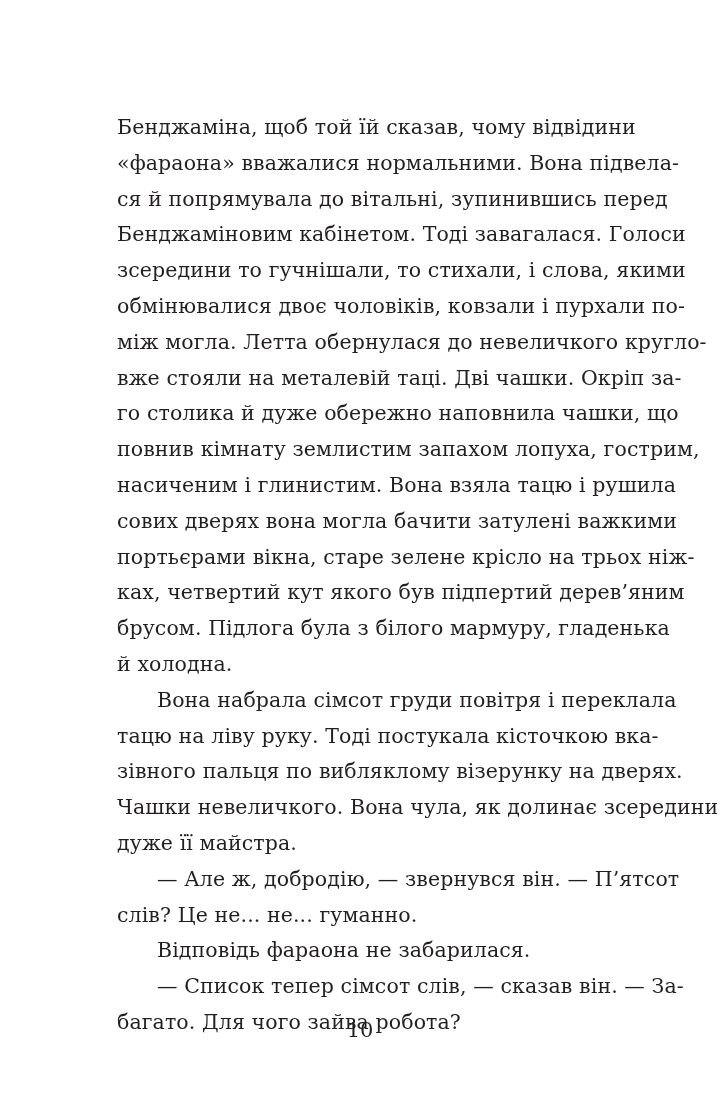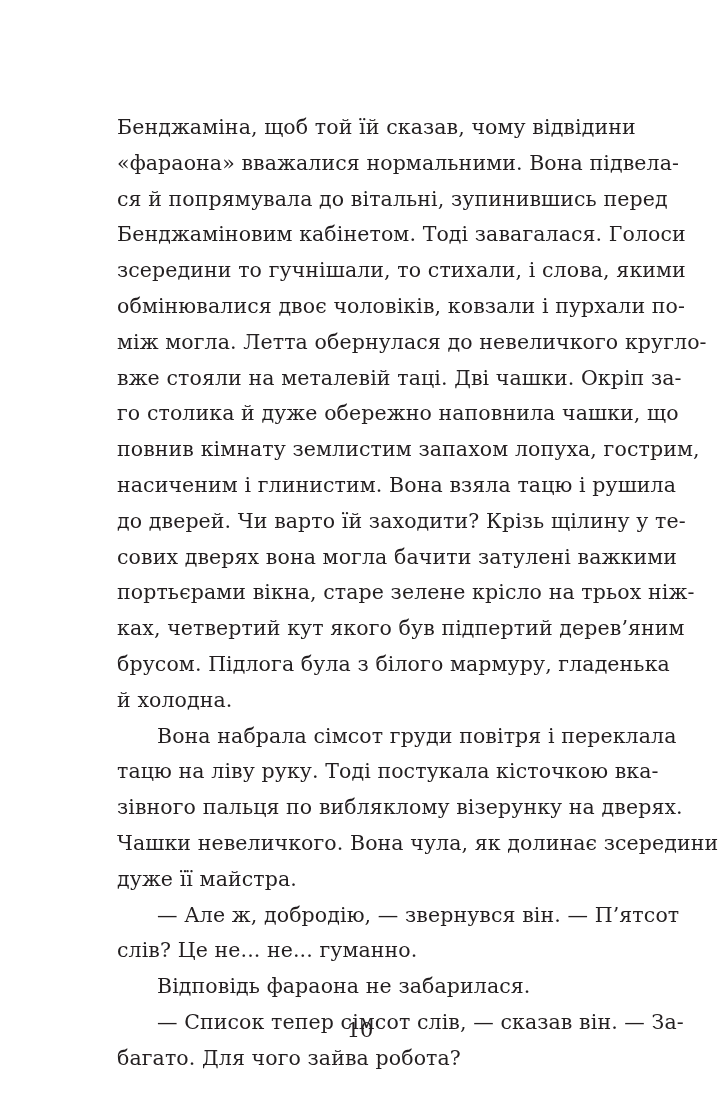--- a/index.html
+++ b/index.html
@@ -63,21 +63,20 @@
     <span class="line">«фараона» вважалися нормальними. Вона підвела-</span>
     <span class="line">ся й попрямувала до вітальні, зупинившись перед</span>
     <span class="line">Бенджаміновим кабінетом. Тоді завагалася. Голоси</span>
     <span class="line">зсередини то гучнішали, то стихали, і слова, якими</span>
     <span class="line">обмінювалися двоє чоловіків, ковзали і пурхали по-</span>
     <span class="line">між могла. Летта обернулася до невеличкого кругло-</span>
     <span class="line">вже стояли на металевій таці. Дві чашки. Окріп за-</span>
     <span class="line">го столика й дуже обережно наповнила чашки, що</span>
     <span class="line">повнив кімнату землистим запахом лопуха, гострим,</span>
     <span class="line">насиченим і глинистим. Вона взяла тацю і рушила</span>
-    <span class="line">до дверей. Чи варто їй заходити? Крізь щілину у те-</span>
     <span class="line">сових дверях вона могла бачити затулені важкими</span>
     <span class="line">портьєрами вікна, старе зелене крісло на трьох ніж-</span>
     <span class="line">ках, четвертий кут якого був підпертий дерев’яним</span>
     <span class="line">брусом. Підлога була з білого мармуру, гладенька</span>
     <span class="line last">й холодна.</span>
     <span class="line indent">Вона набрала сімсот груди повітря і переклала</span>
     <span class="line">тацю на ліву руку. Тоді постукала кісточкою вка-</span>
     <span class="line">зівного пальця по вибляклому візерунку на дверях.</span>
     <span class="line">Чашки невеличкого. Вона чула, як долинає зсередини</span>
     <span class="line last">дуже її майстра.</span>

